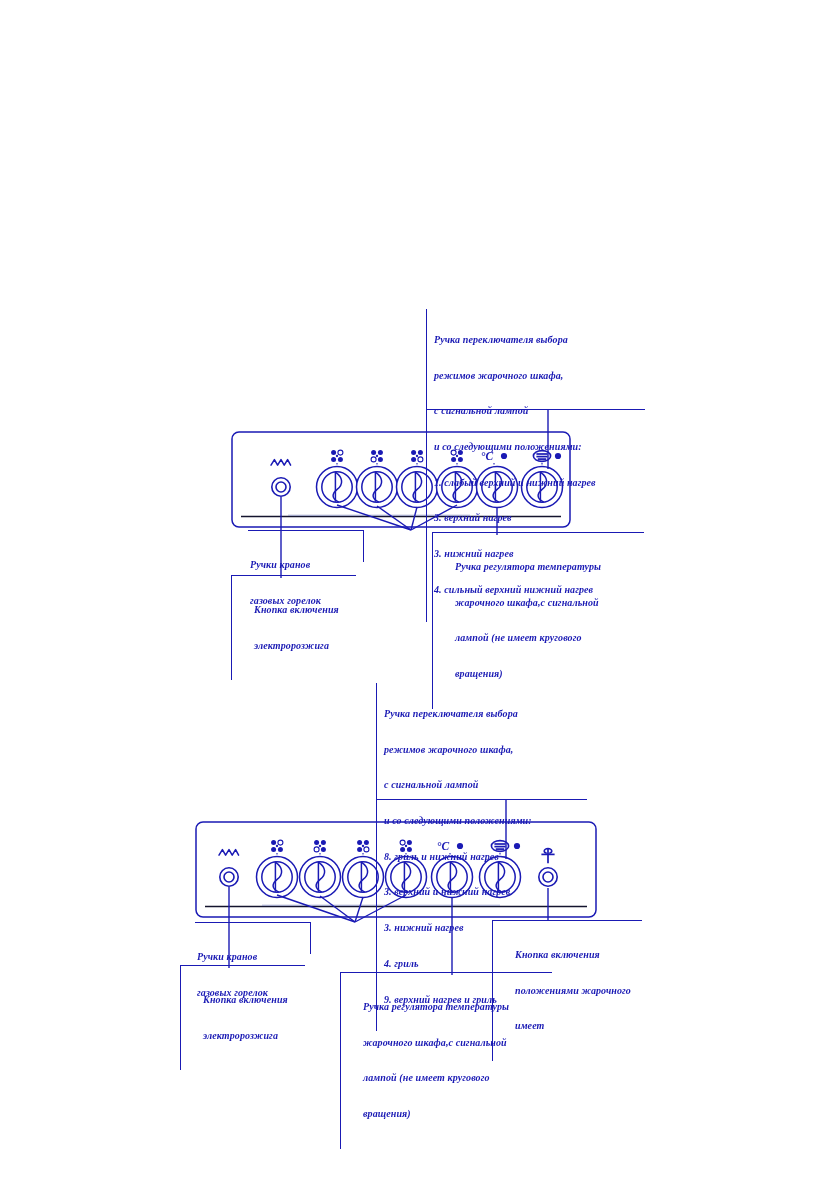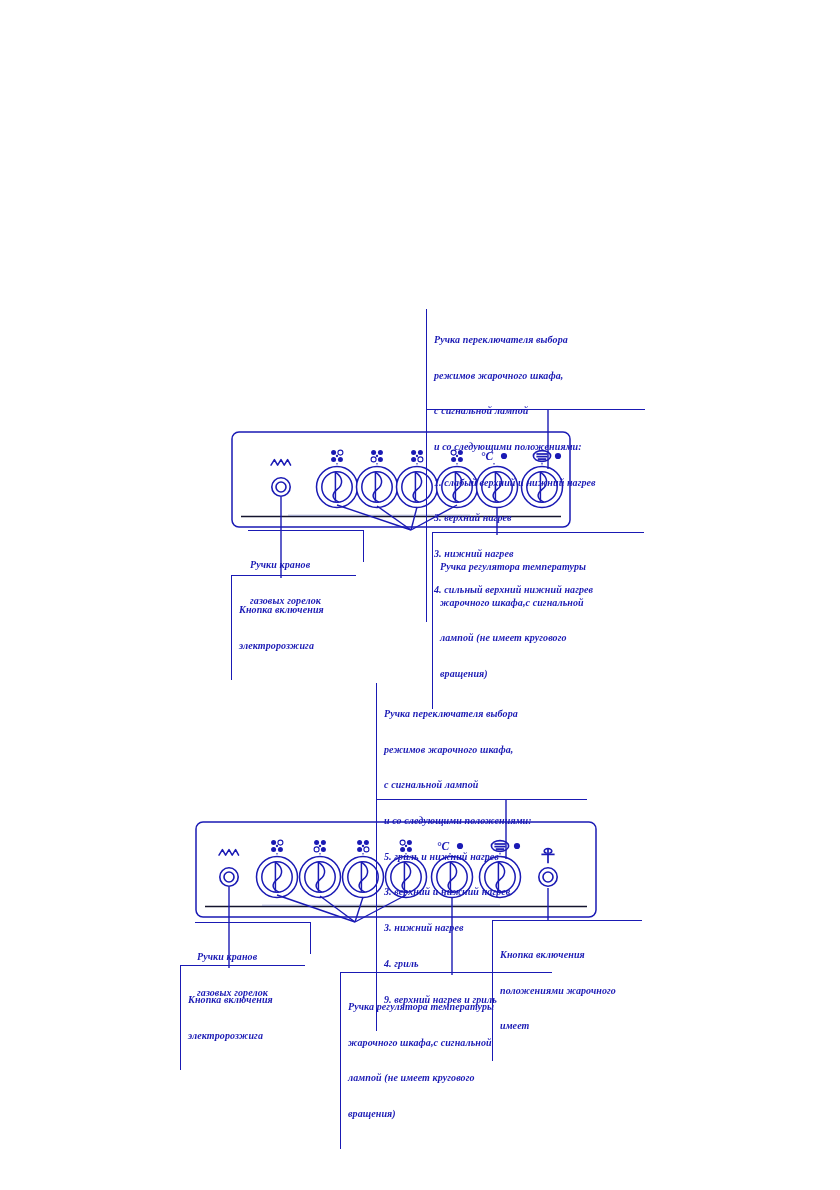--- a/index.html
+++ b/index.html
@@ -20,21 +20,21 @@
     color:#1a1ab4;
     font-size:10px;
     line-height:11.9px;
     letter-spacing:.1px;
     white-space:pre;
     box-sizing:border-box;
   }
   .callout.boxed{
     border-top:1.3px solid #1a1ab4;
     border-left:1.3px solid #1a1ab4;
-    padding:4px 6px 5px 7px;
+    padding:4px 6px 5px 22px;
   }
   .callout.capline{
     border-top:1.3px solid #1a1ab4;
     padding:4px 6px 5px 2px;
   }
   .callout.leftline{
     border-left:1.3px solid #1a1ab4;
     padding:1px 6px 2px 7px;
   }
   .cap-row{display:block;}
@@ -295,21 +295,21 @@
   <div class="callout boxed" style="left:231px;top:575px;width:125px;">
     <span class="cap-row">Кнопка включения</span>
     <span class="cap-row">электророзжига</span>
   </div>
 
   <div class="callout leftline" style="left:376px;top:683px;width:210px;">
     <span class="cap-row">Ручка переключателя выбора</span>
     <span class="cap-row">режимов жарочного шкафа,</span>
     <span class="cap-row">с сигнальной лампой</span>
     <span class="cap-row">и со следующими положениями:</span>
-    <span class="cap-row">5. гриль и нижний нагрев</span>
+    <span class="cap-row">8. гриль и нижний нагрев</span>
     <span class="cap-row">3. верхний и нижний нагрев</span>
     <span class="cap-row">3. нижний нагрев</span>
     <span class="cap-row">4. гриль</span>
     <span class="cap-row">9. верхний нагрев и гриль</span>
   </div>
   <div style="position:absolute;left:376px;top:799px;width:211px;height:1.3px;background:#1a1ab4;"></div>
 
   <div class="callout capline" style="left:195px;top:922px;width:116px;">
     <span class="cap-row">Ручки кранов</span>
     <span class="cap-row">газовых горелок</span>

